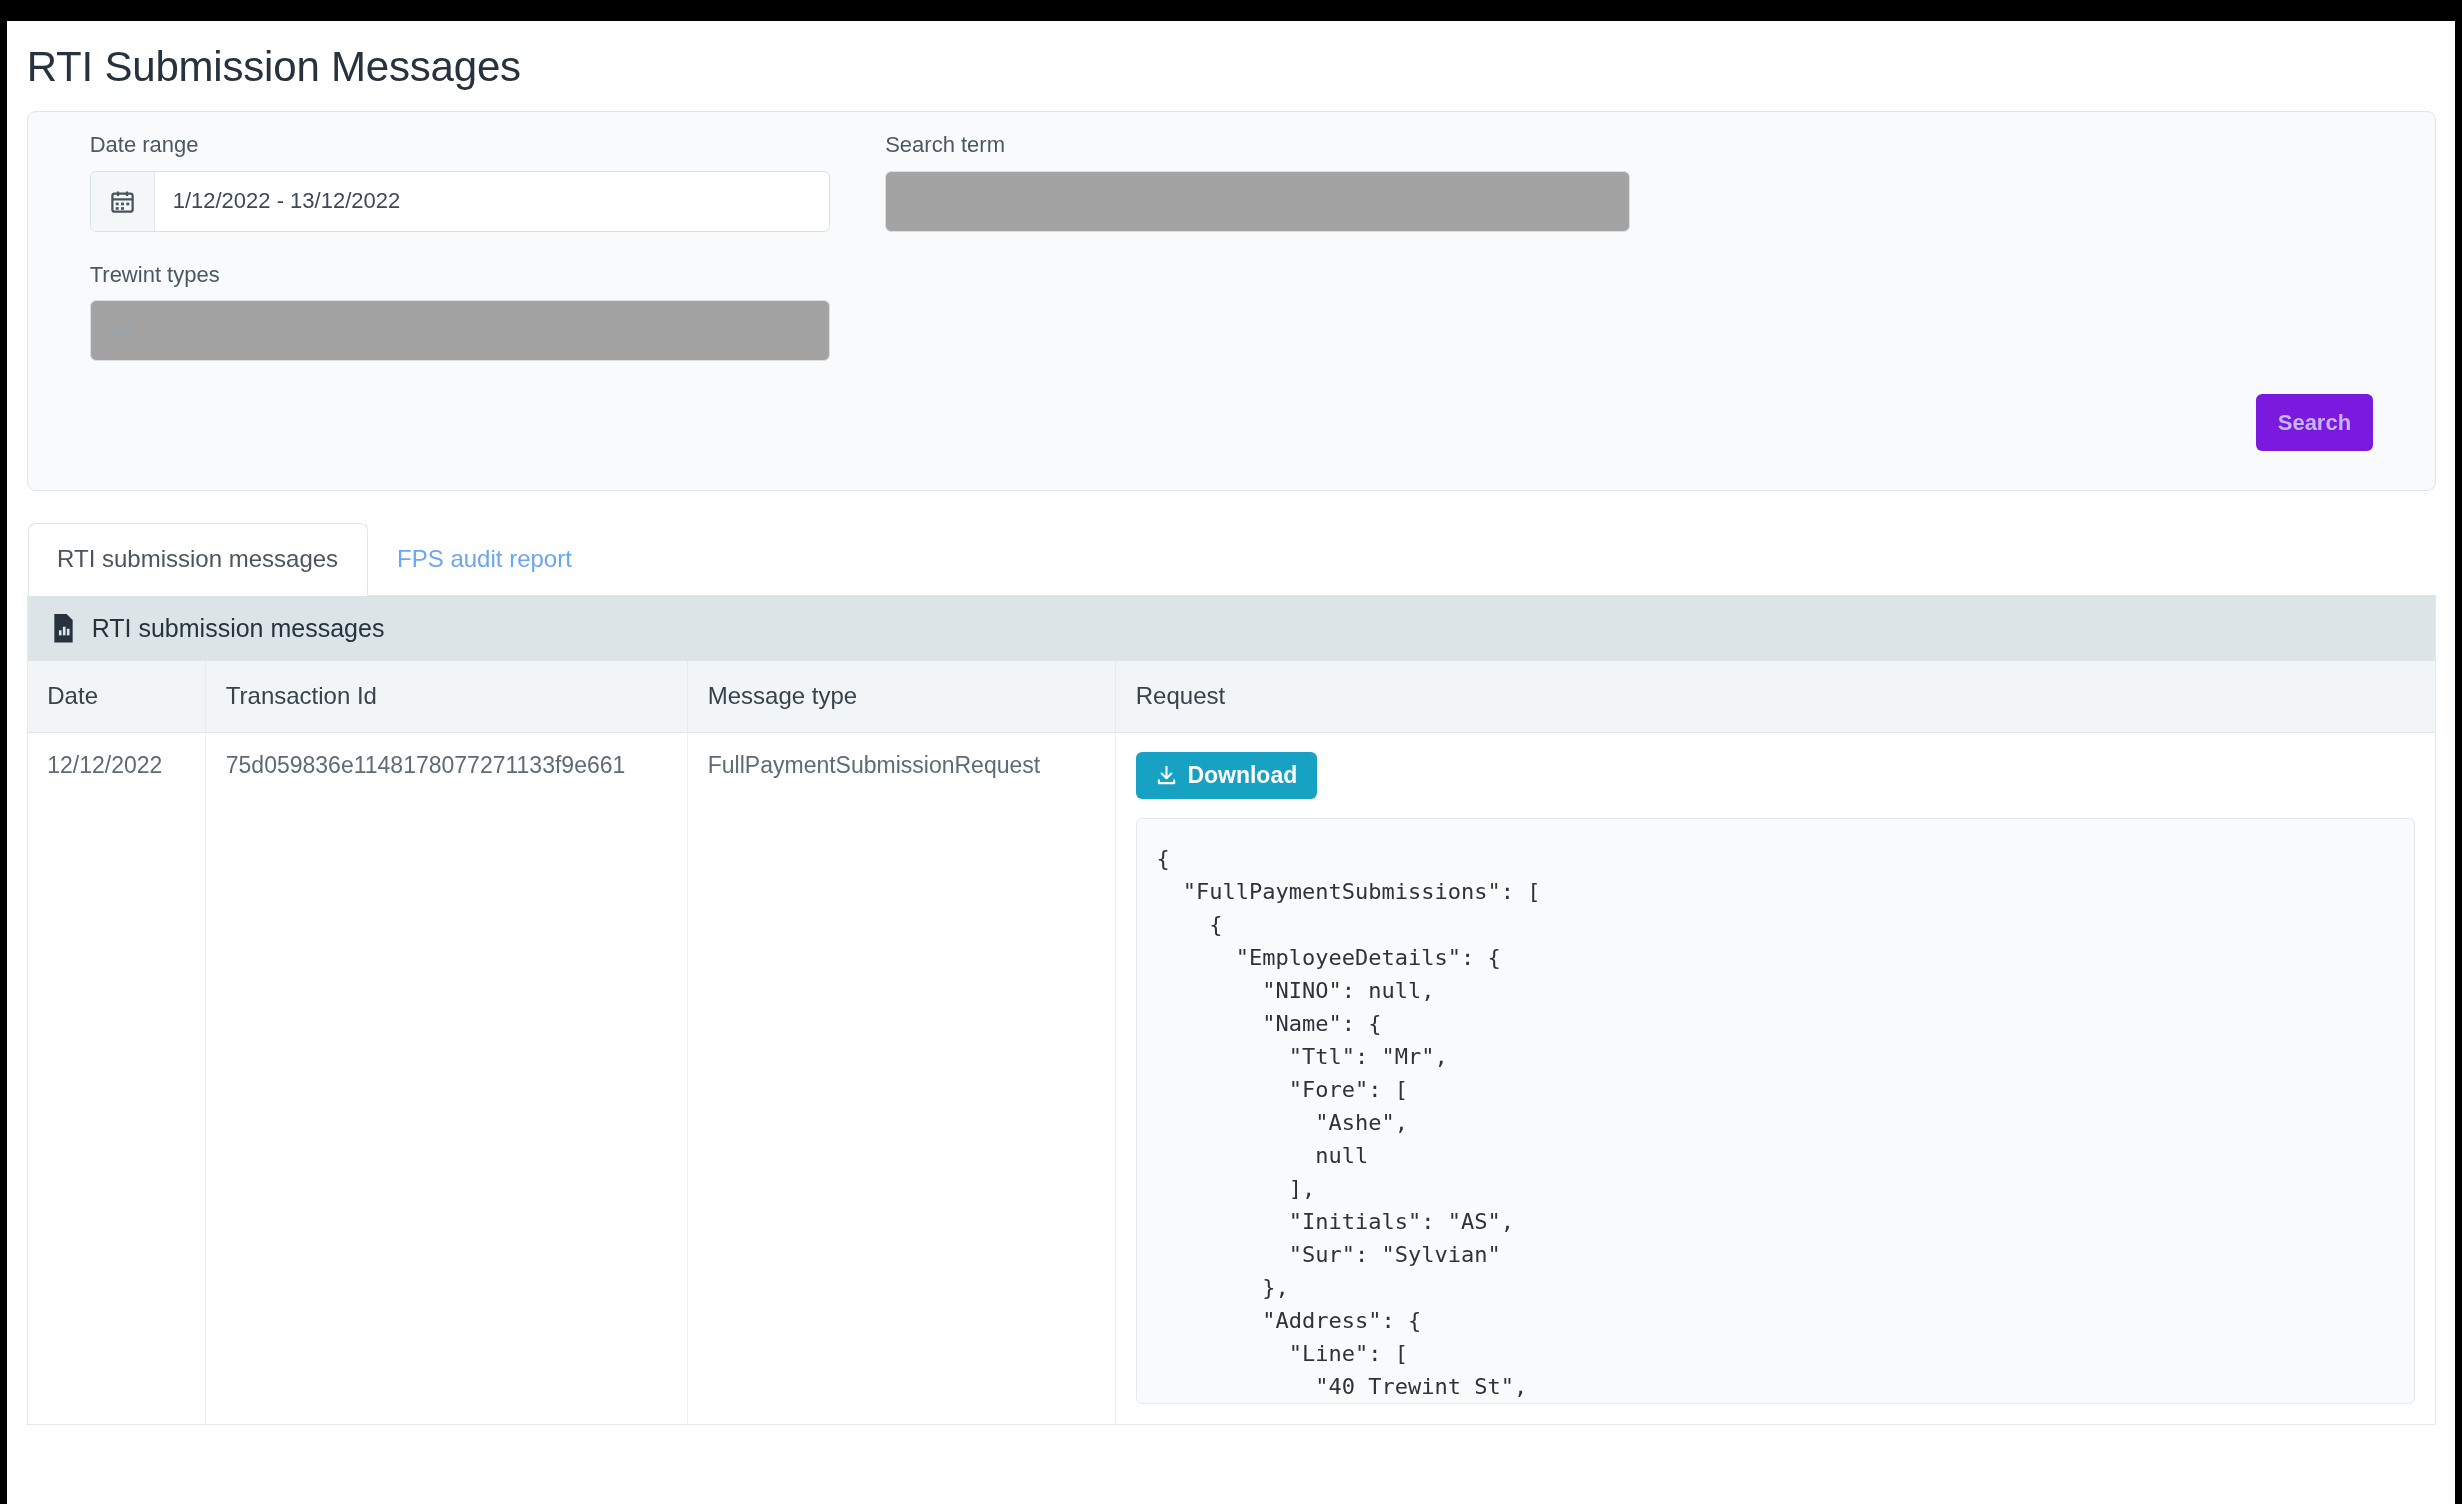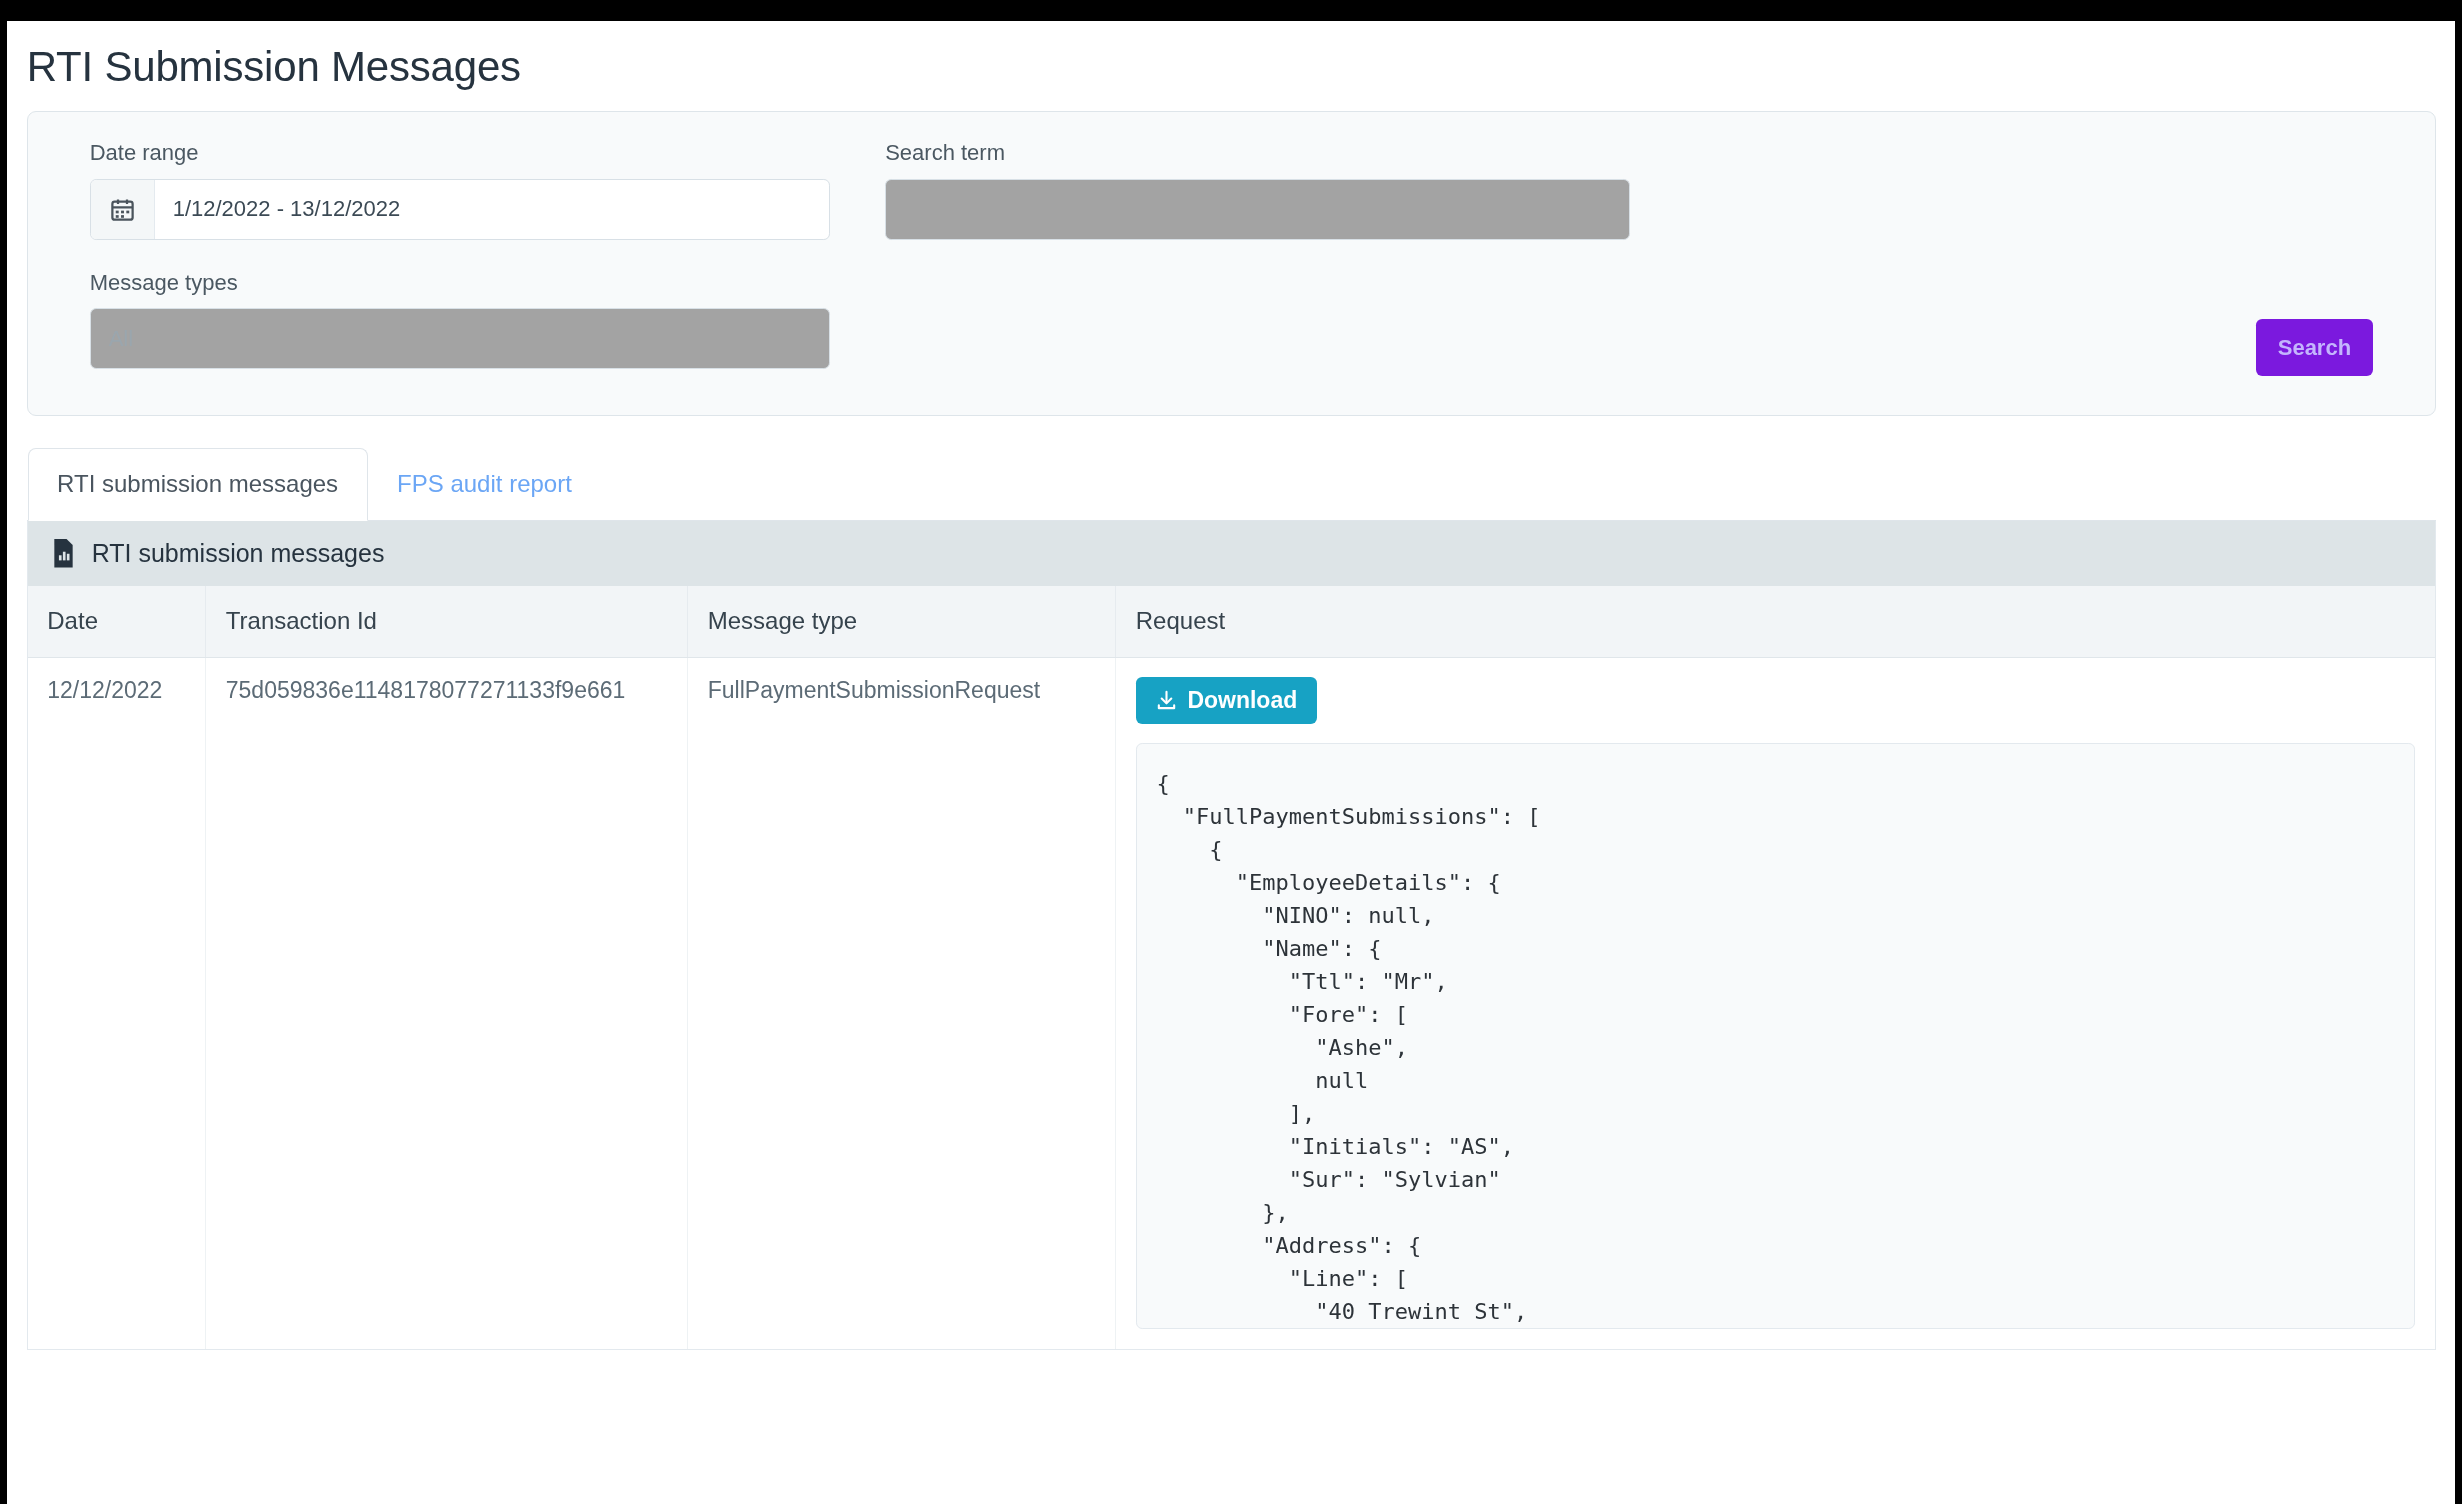--- a/index.html
+++ b/index.html
@@ -36,22 +36,22 @@
     letter-spacing: -0.2px;
     padding: 25px 0 23px 0;
     margin: 0;
   }
 
   
   .filter-panel {
     background: #f8fafb;
     border: 0.9px solid #dee5ea;
     border-radius: 9px;
-    padding: 28px 62px 36px 62px;
-    height: 305px;
+    padding: 20px 62px 36px 62px;
+    height: 380px;
     position: relative;
   }
   .filter-row {
     display: flex;
     gap: 28.5px;
   }
   .field-label {
     font-size: 22px;
     color: #4b5862;
     margin-bottom: 12.5px;
@@ -266,21 +266,21 @@
         </div>
 
         <div class="field-group-search">
           <label class="field-label">Search term</label>
           <input class="plain-input" type="text" value="" style="">
         </div>
 
       </div>
 
       <div class="field-group-types">
-        <label class="field-label">Message types</label>
+        <label class="field-label">Trewint types</label>
         <input class="plain-input" type="text" placeholder="All" style="">
       </div>
 
       <button class="search-btn">Search</button>
     </section>
 
     <nav class="tabs">
       <div class="tab active">
         <span>RTI submission messages</span>
       </div>

